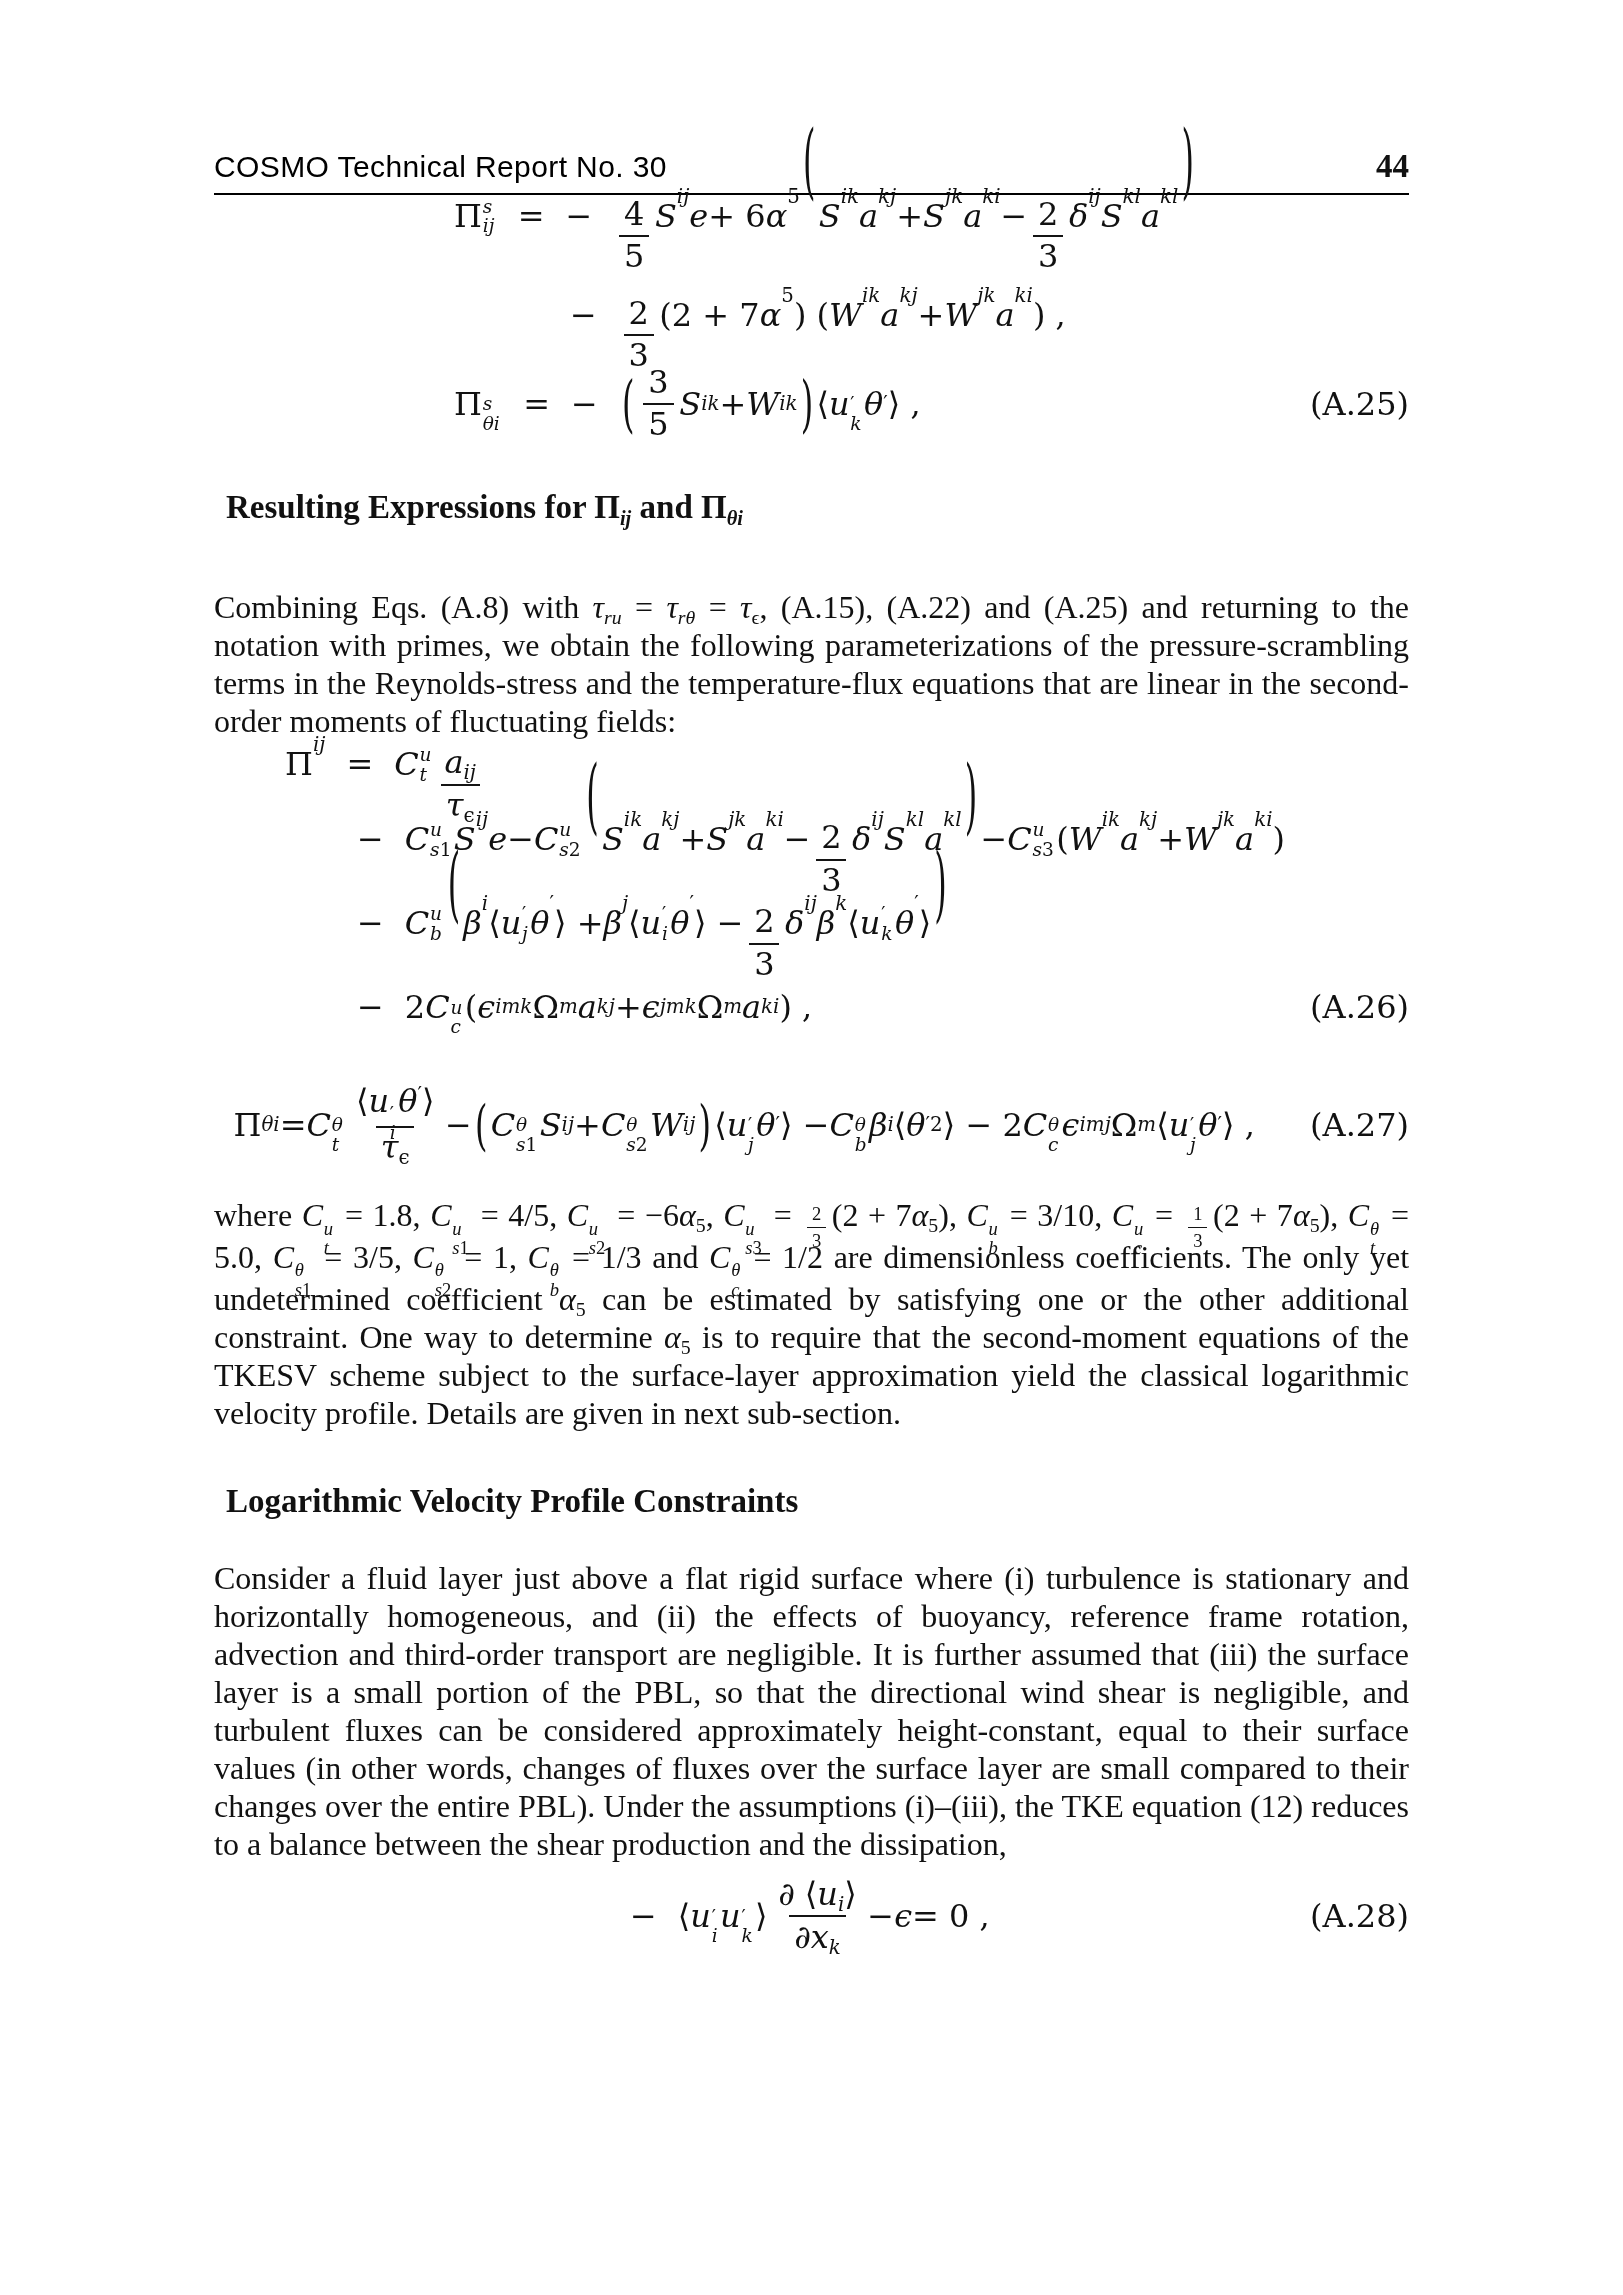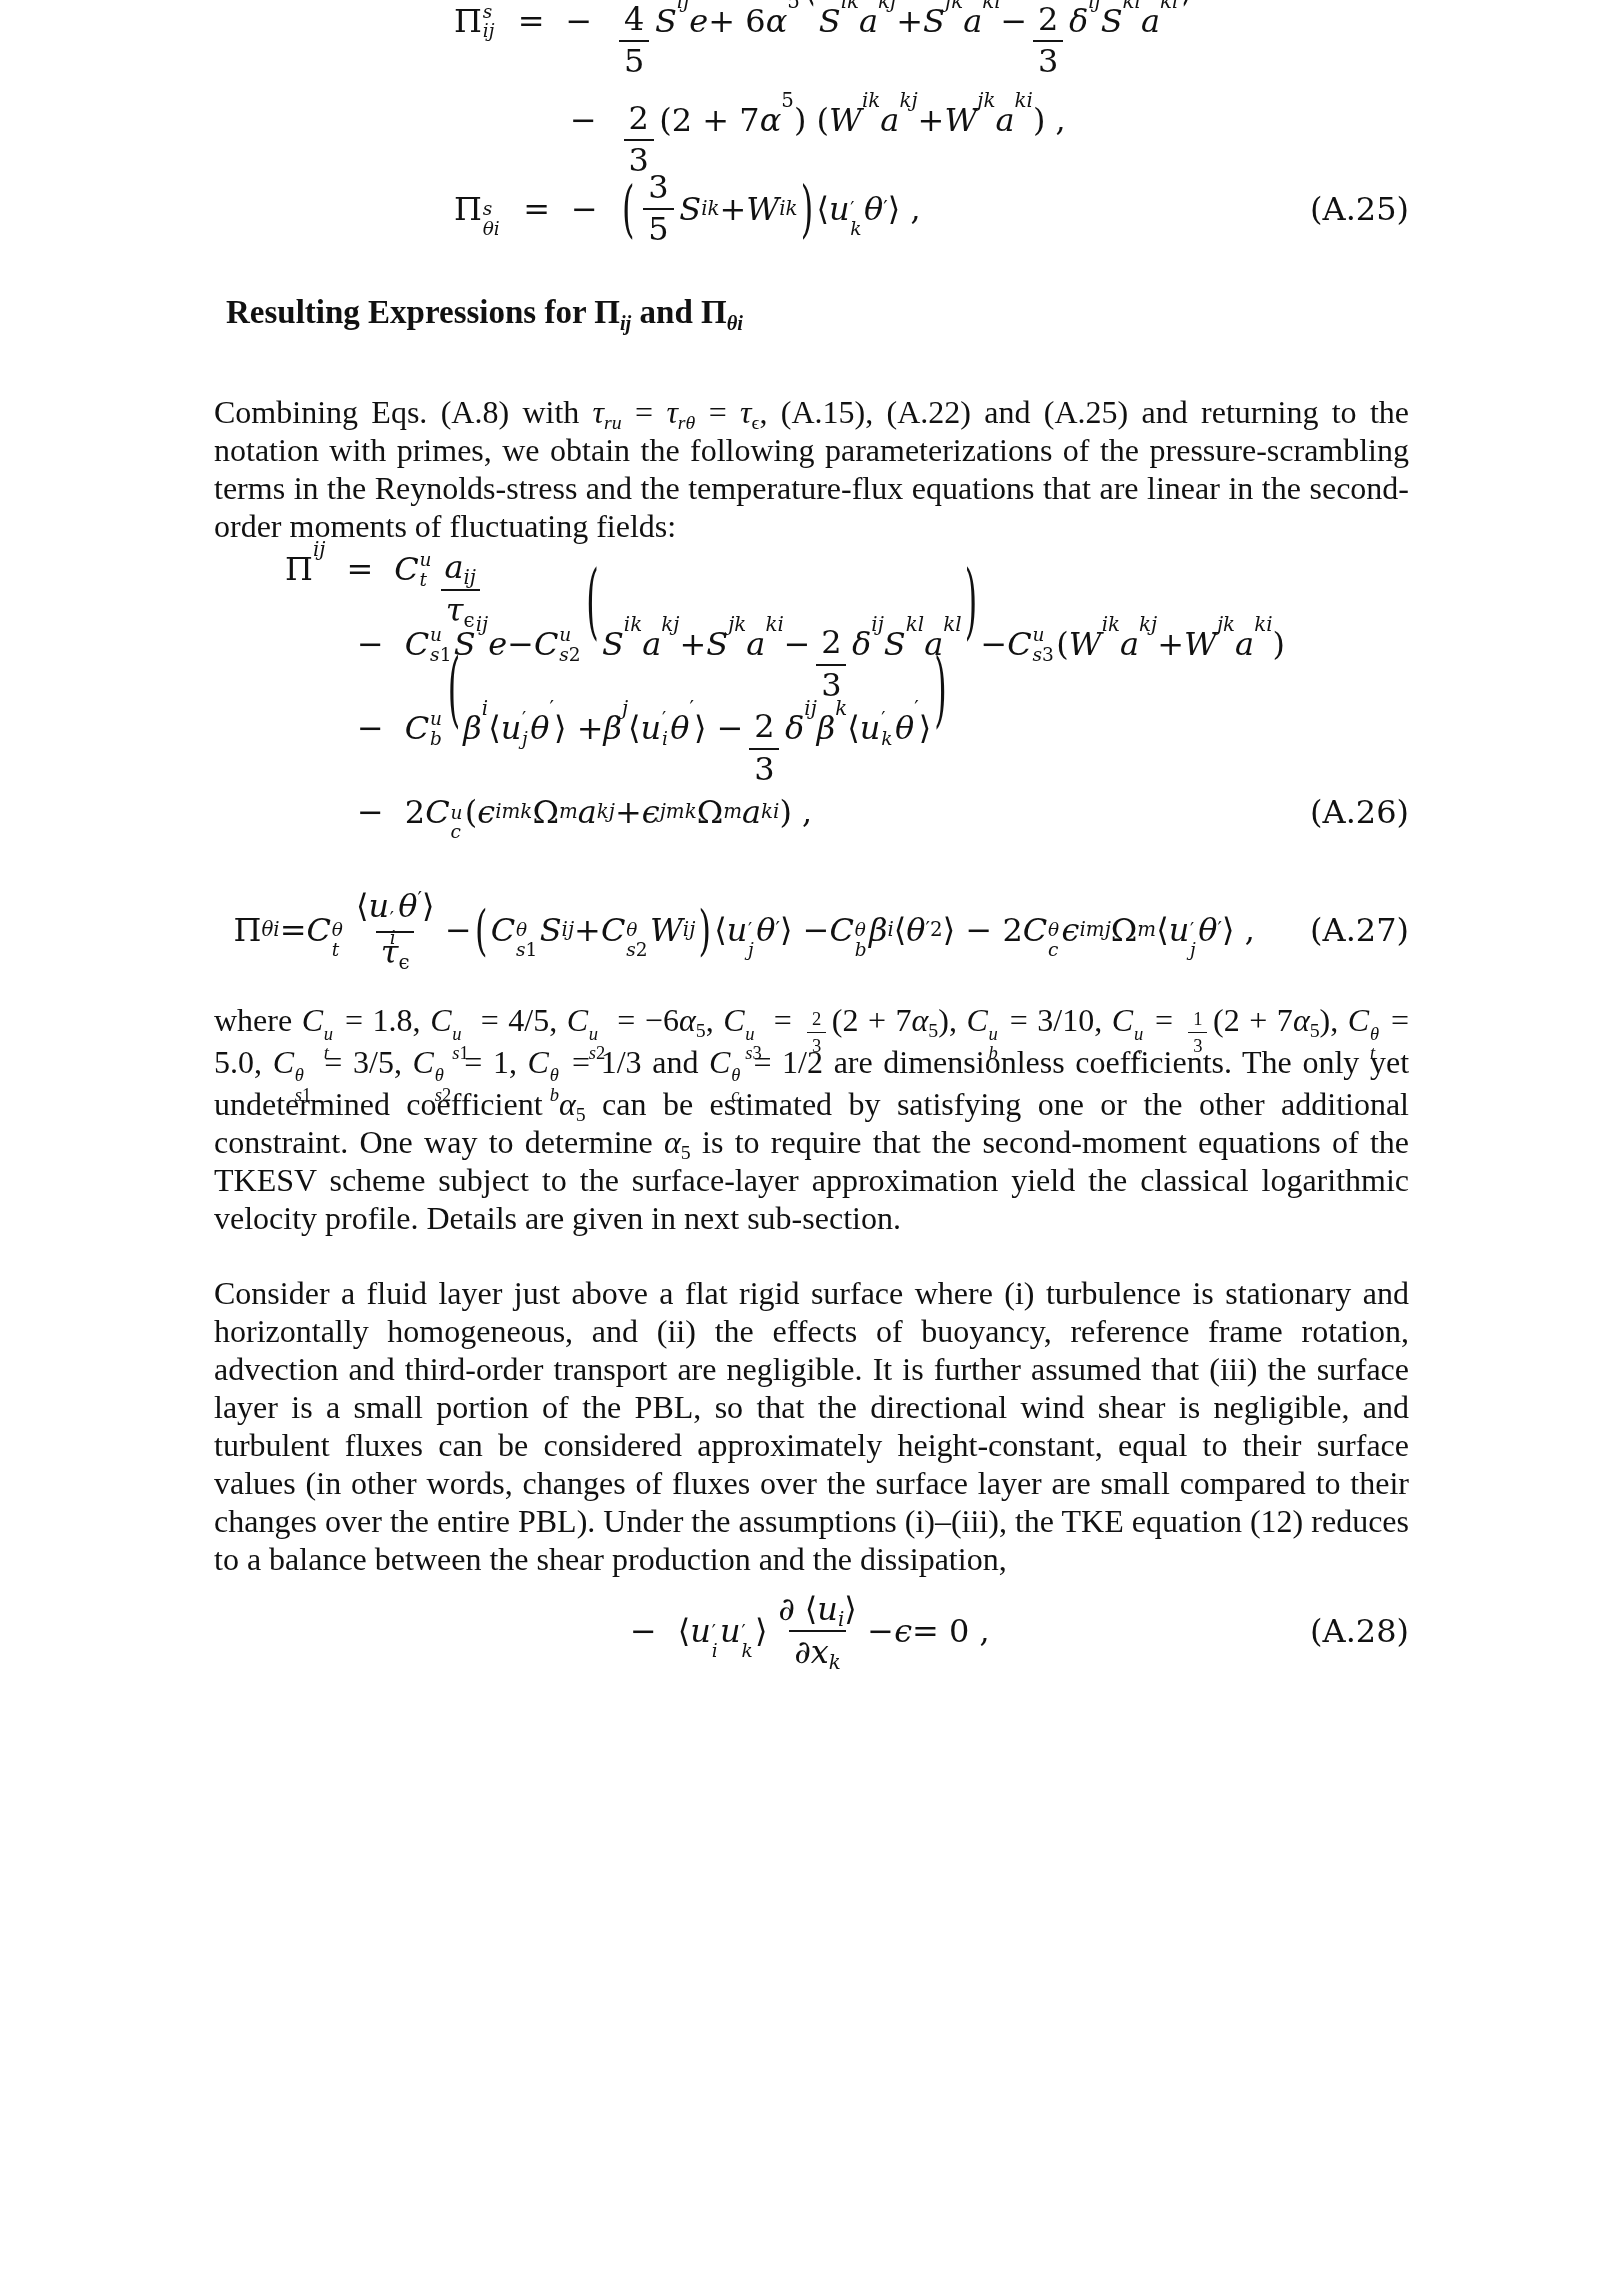--- a/index.html
+++ b/index.html
@@ -65,20 +65,24 @@
   #eqa26 .r4{height:50px;padding-left:143px;}
   #eqa27 .r1{height:99px;padding-left:19.5px;}
   #eqa28 .r1{height:91px;padding-left:416px;}
 </style>
 </head>
 <body>
 
 <div class="page">
   <div class="content">
 
+    <div class="pagehead">
+      <span class="title">COSMO Technical Report No. 30</span>
+      <span class="pno">44</span>
+    </div>
 
 
     <div id="eqa25" class="eq">
       <div class="row r1">Π<span class="ss">
             <i>s</i>
             <i>ij</i>
           </span><span class="rel">=</span><span class="mop">−</span><span class="fr">
             <span class="nu">4</span>
             <span class="de">5</span>
           </span><i>S</i><sub><i>ij</i></sub><i>e</i> + 6<i>α</i><sub>5</sub><span class="bp s26">(</span><i>S</i><sub><i>ik</i></sub><i>a</i><sub><i>kj</i></sub> + <i>S</i><sub><i>jk</i></sub><i>a</i><sub><i>ki</i></sub> − <span class="fr">
@@ -223,20 +227,21 @@
           <i>θ</i>
           <span><i>s</i>2</span>
         </span> = 1, <i>C</i><span class="ss">
           <i>θ</i>
           <i>b</i>
         </span> = 1/3 and <i>C</i><span class="ss">
           <i>θ</i>
           <i>c</i>
         </span> = 1/2 are dimensionless coefficients. The only yet undetermined coefficient <i>α</i><sub>5</sub> can be estimated by satisfying one or the other additional constraint. One way to determine <i>α</i><sub>5</sub> is to require that the second-moment equations of the TKESV scheme subject to the surface-layer approximation yield the classical logarithmic velocity profile. Details are given in next sub-section.</p>
 
+    <h3 id="h2">Logarithmic Velocity Profile Constraints</h3>
 
     <p id="p5">Consider a fluid layer just above a flat rigid surface where (i) turbulence is stationary and horizontally homogeneous, and (ii) the effects of buoyancy, reference frame rotation, advection and third-order transport are negligible. It is further assumed that (iii) the surface layer is a small portion of the PBL, so that the directional wind shear is negligible, and turbulent fluxes can be considered approximately height-constant, equal to their surface values (in other words, changes of fluxes over the surface layer are small compared to their changes over the entire PBL). Under the assumptions (i)–(iii), the TKE equation (12) reduces to a balance between the shear production and the dissipation,</p>
 
     <div id="eqa28" class="eq">
       <div class="row r1">
         <span style="display:flex;align-items:center;"><span class="mop">−</span>⟨<i>u</i><span class="ss">
               <span>′</span>
               <i>i</i>
             </span><i>u</i><span class="ss">
               <span>′</span>

